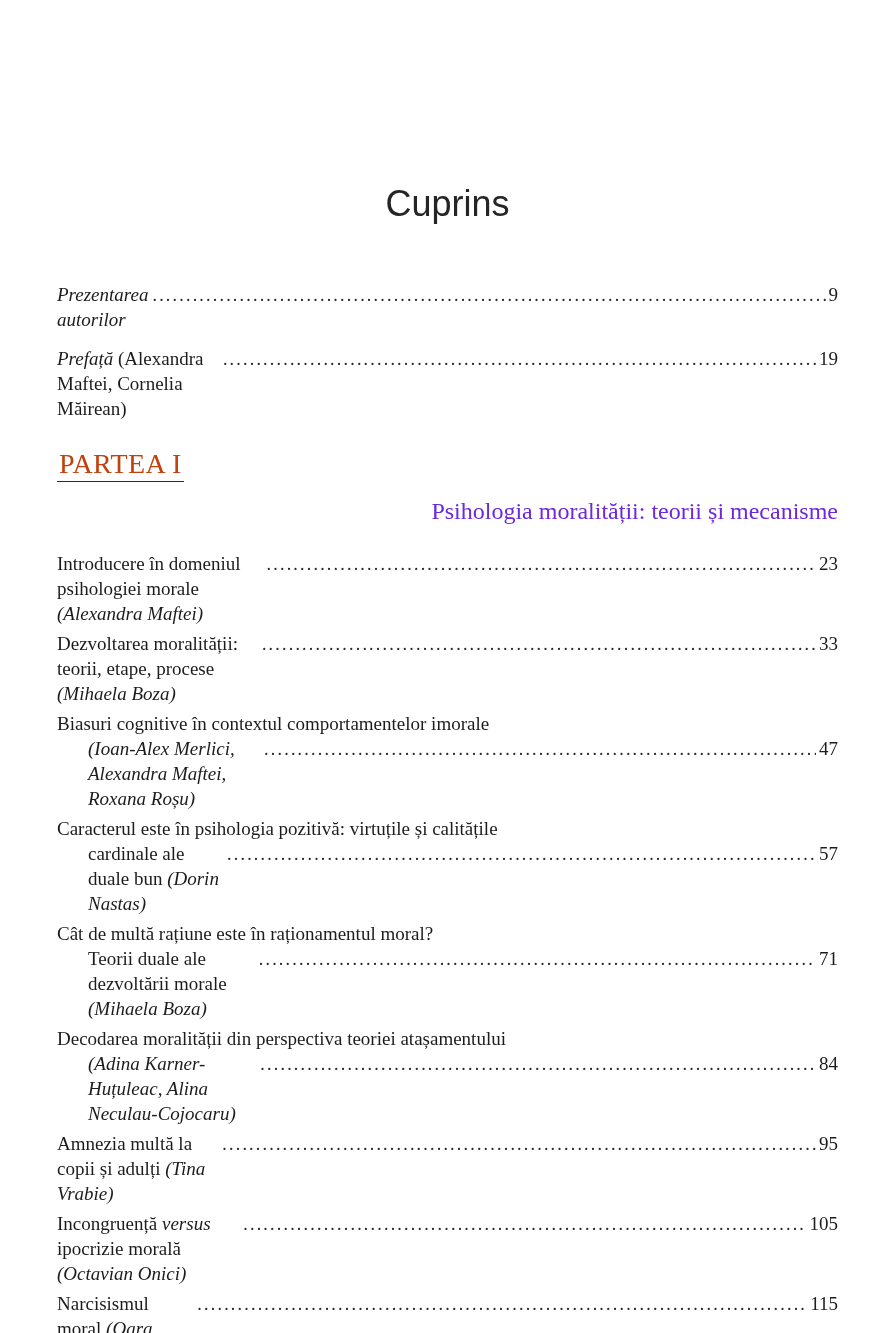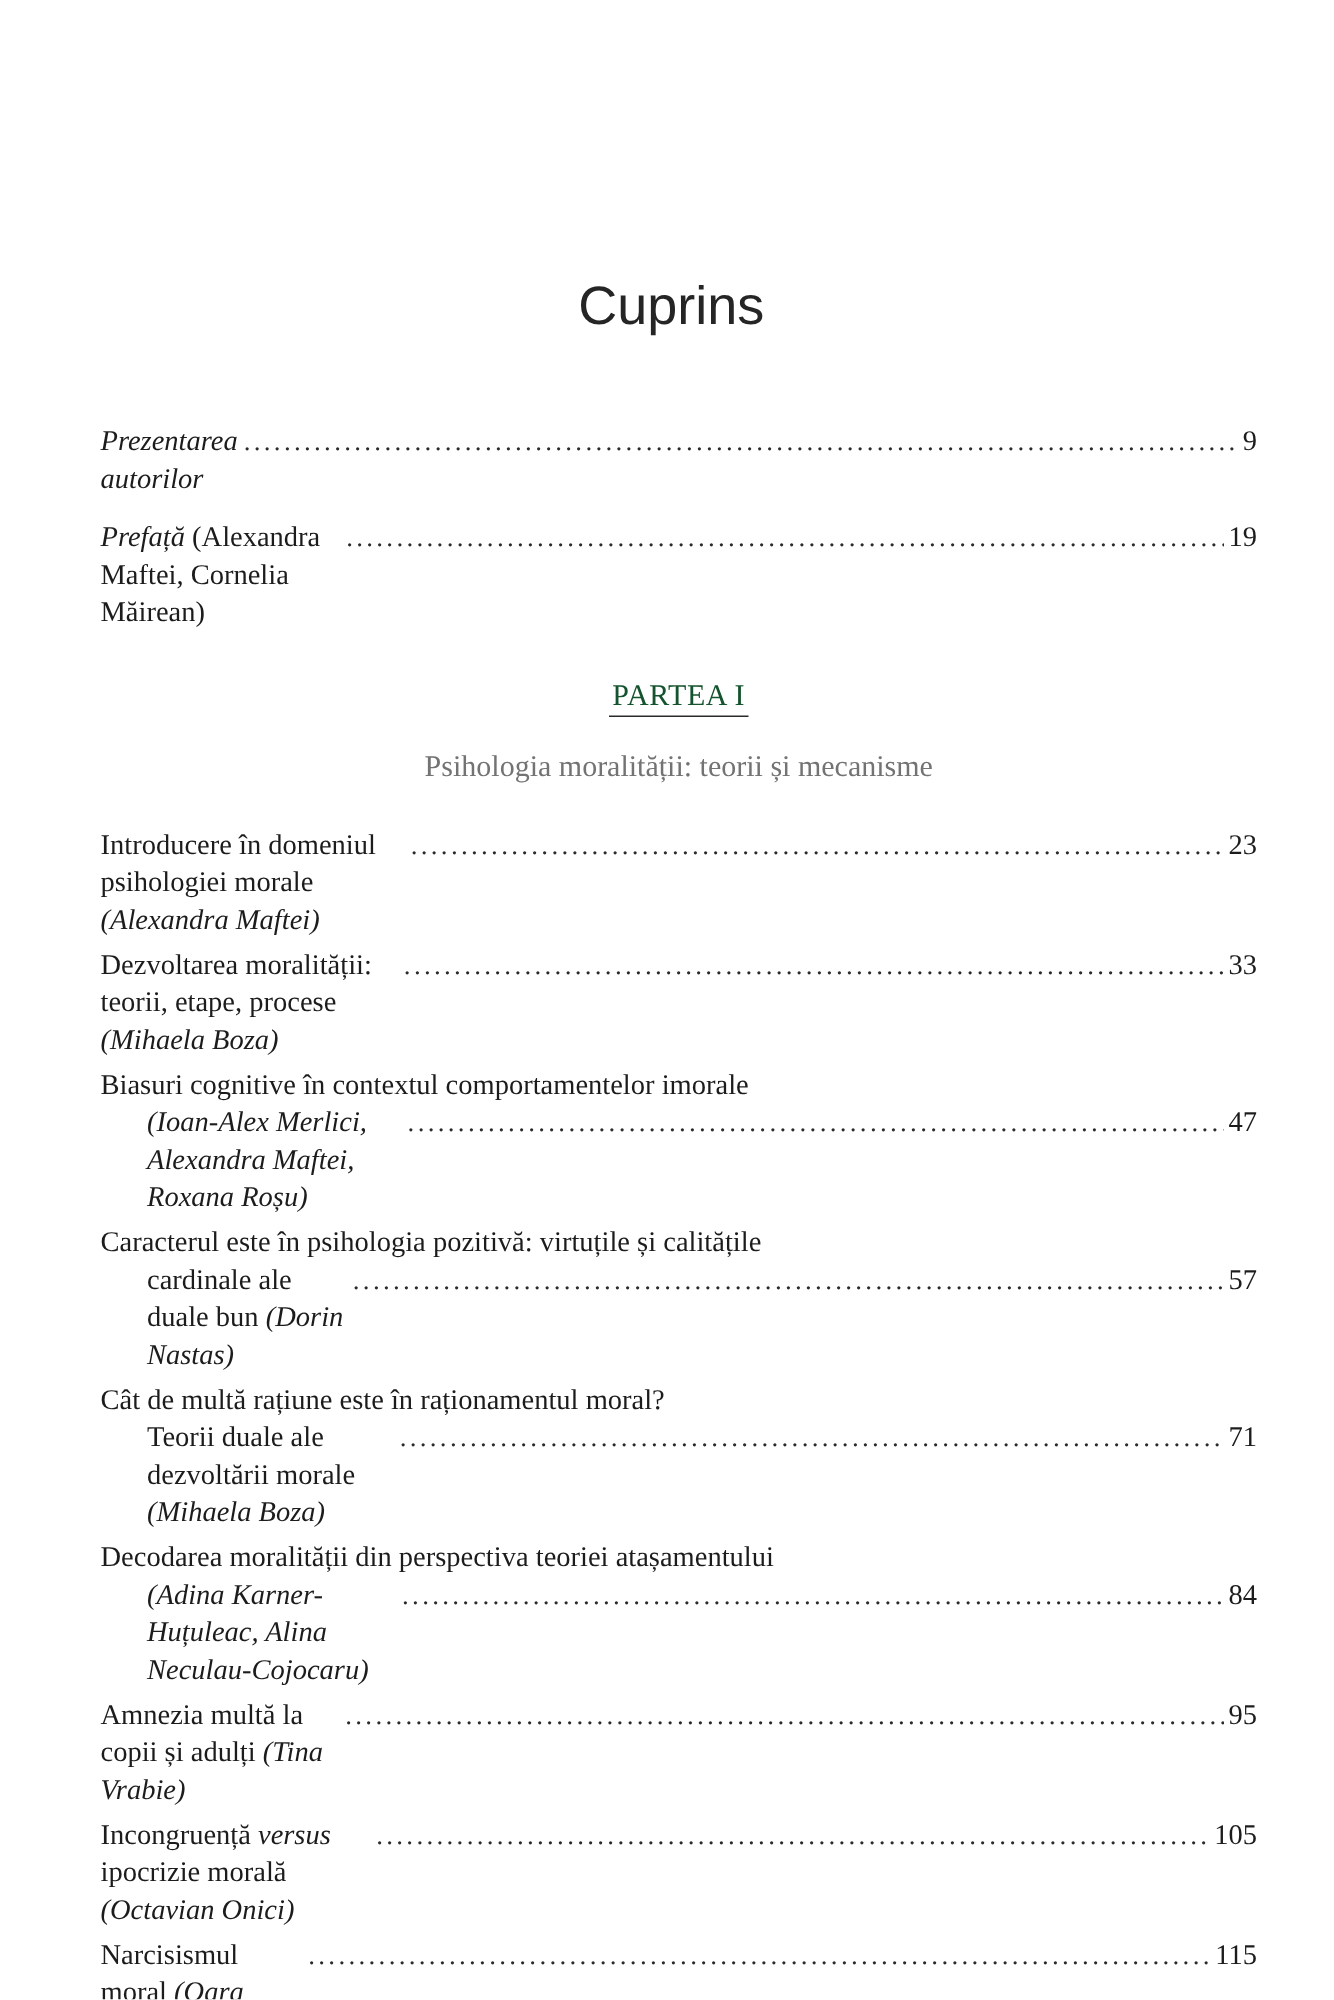--- a/index.html
+++ b/index.html
@@ -17,39 +17,38 @@
   }
   .doc-title {
     font-family: "Liberation Sans", "DejaVu Sans", sans-serif;
     font-size: 36px;
     font-weight: 400;
     text-align: center;
     margin: 0 0 58px 0;
     color: #252525;
     line-height: 1.15;
   }
-  .toc-section { display: block; margin-left: 10px; }
+  .toc-section { display: block; }
   .part-heading {
-    text-align: center;
     margin: 30px 0 21px 0;
-    font-size: 20px;
+    font-size: 28px;
     line-height: 26px;
-    color: #14532d;
+    color: #c2410c;
   }
   .part-heading .underlined {
     border-bottom: 1px solid #2a2a2a;
     padding: 0 2px 2px 2px;
     letter-spacing: 0.4px;
   }
   .part-subtitle {
-    text-align: center;
-    font-size: 20px;
+    text-align: right;
+    font-size: 24px;
     line-height: 26px;
     margin: 0 0 27px 0;
-    color: #737373;
+    color: #6d28d9;
   }
   .entries { display: block; }
   .entry { margin-bottom: 5px; }
   .entries.front .entry { margin-bottom: 14px; }
   .line {
     display: flex;
     align-items: baseline;
     line-height: 25px;
   }
   .line.cont { padding-left: 31px; }

